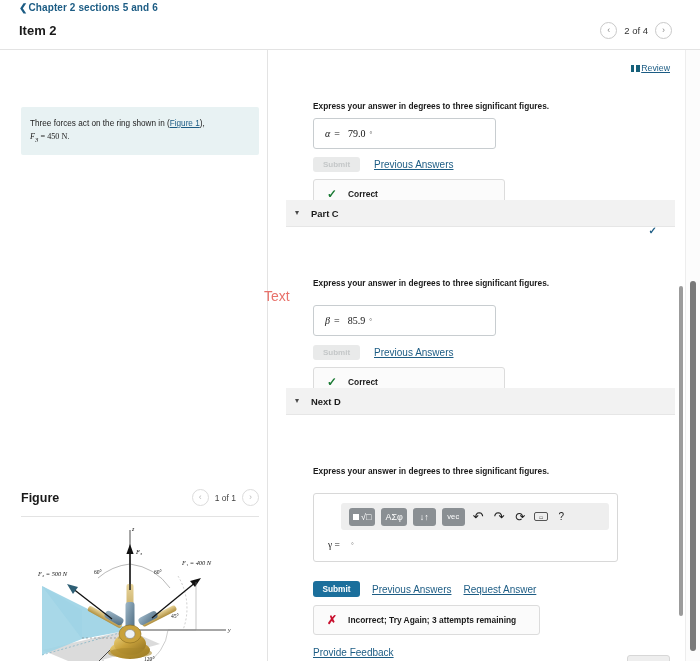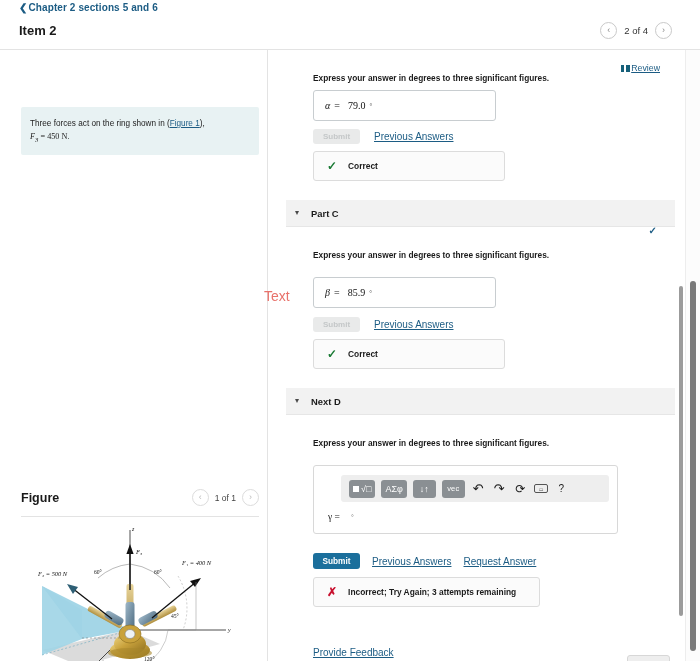--- a/index.html
+++ b/index.html
@@ -80,33 +80,33 @@
   .figure-art {
     position: absolute; left: 20px; top: 468px; width: 248px; height: 185px;
   }
 
   
   .rightcol {
     position: absolute; left: 269px; top: 50px; width: 431px; height: 611px;
     background: #fff; overflow: hidden;
   }
   .review-link {
-    position: absolute; right: 40px; top: 13px;
+    position: absolute; right: 30px; top: 13px;
     font-size: 8.8px; color: #1c5c84; cursor: pointer;
     display: flex; align-items: center; gap: 1px;
   }
   .review-link span.lbl { text-decoration: underline; }
   .book-ico {
     display: inline-block; width: 9px; height: 7px;
     background:
       linear-gradient(to right,
         #16607a 0 3.4px, #ffffff 3.4px 4.6px, #16607a 4.6px 9px);
   }
 
-  .sect { position: absolute; left: 44px; width: 362px; }
+  .sect { position: absolute; left: 44px; width: 362px; margin-top: 28px; }
 
   .hint-bold {
     font-size: 8.3px; font-weight: bold; color: #1b1b1b; line-height: 1.5;
   }
   .q-text { font-size: 8.3px; color: #1b1b1b; line-height: 1.5; }
 
   .ans-box {
     border: 1px solid #c8cdd0; border-radius: 3px; background: #fff;
     height: 31px; display: flex; align-items: center; padding: 0 11px;
     font-family: "Liberation Serif", serif; font-size: 10px; color: #111;

